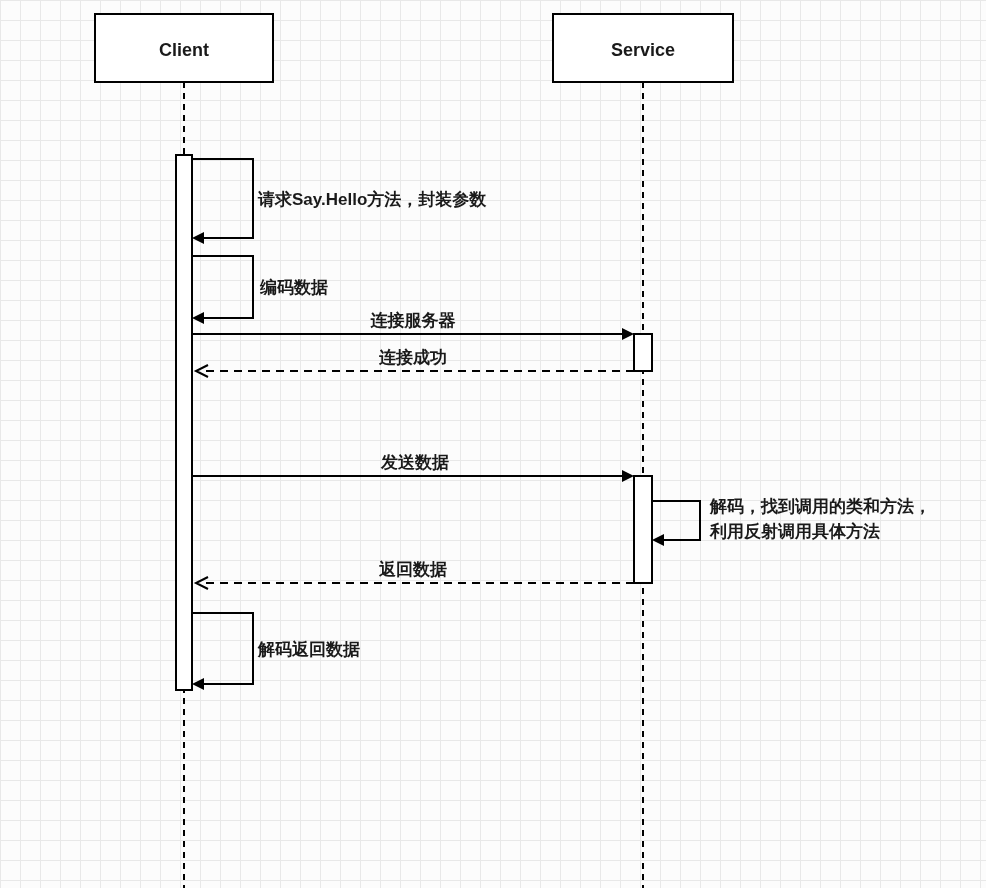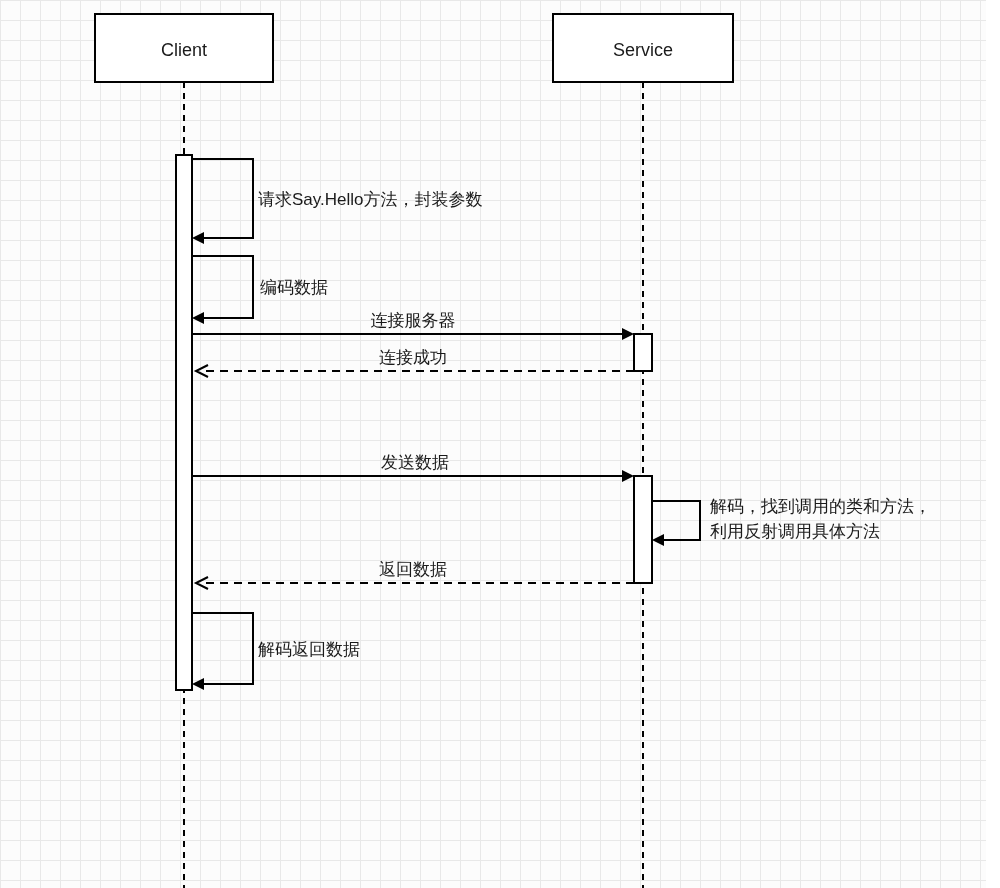--- a/index.html
+++ b/index.html
@@ -13,20 +13,21 @@
   .canvas {
     position: relative;
     width: 1000px;
     height: 888px;
     background-color: #fcfcfc;
     background-image:
       linear-gradient(to right, #e8e8e8 1px, transparent 1px),
       linear-gradient(to bottom, #e8e8e8 1px, transparent 1px);
     background-size: 20px 20px;
     overflow: hidden;
+    font-weight: bold;
   }
   .edge-right {
     position: absolute;
     top: 0;
     right: 0;
     width: 14px;
     height: 100%;
     background: #ffffff;
   }
   svg.diagram {

